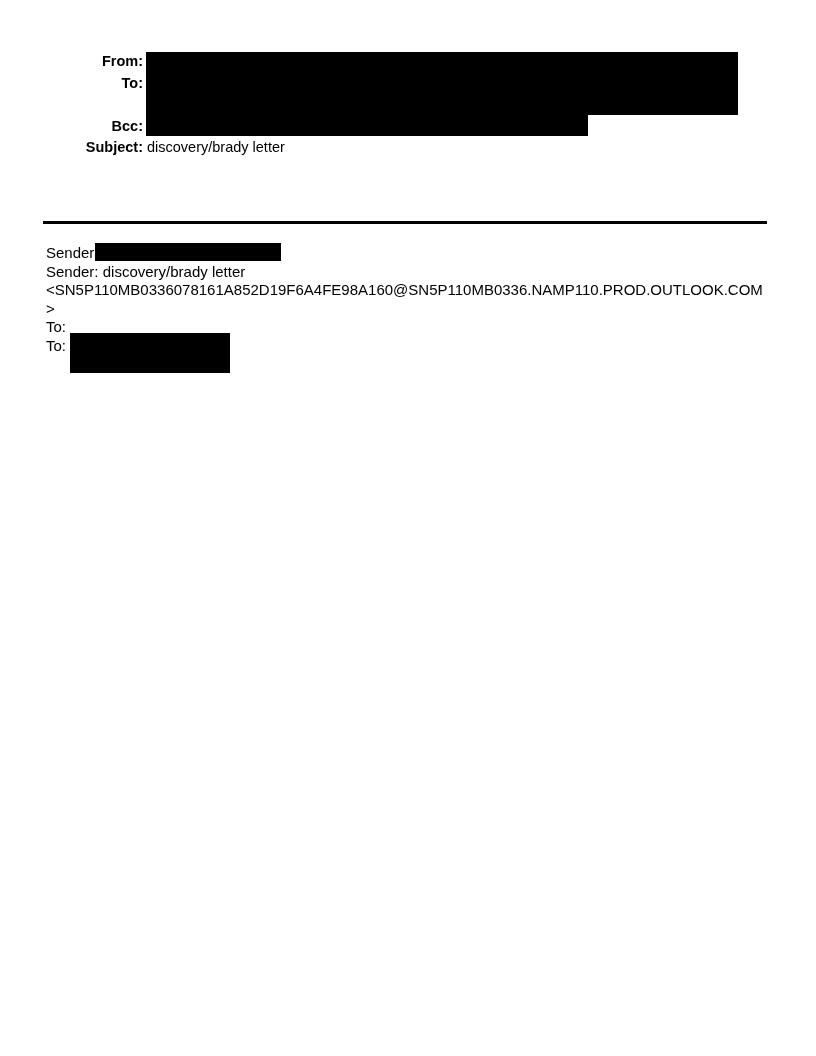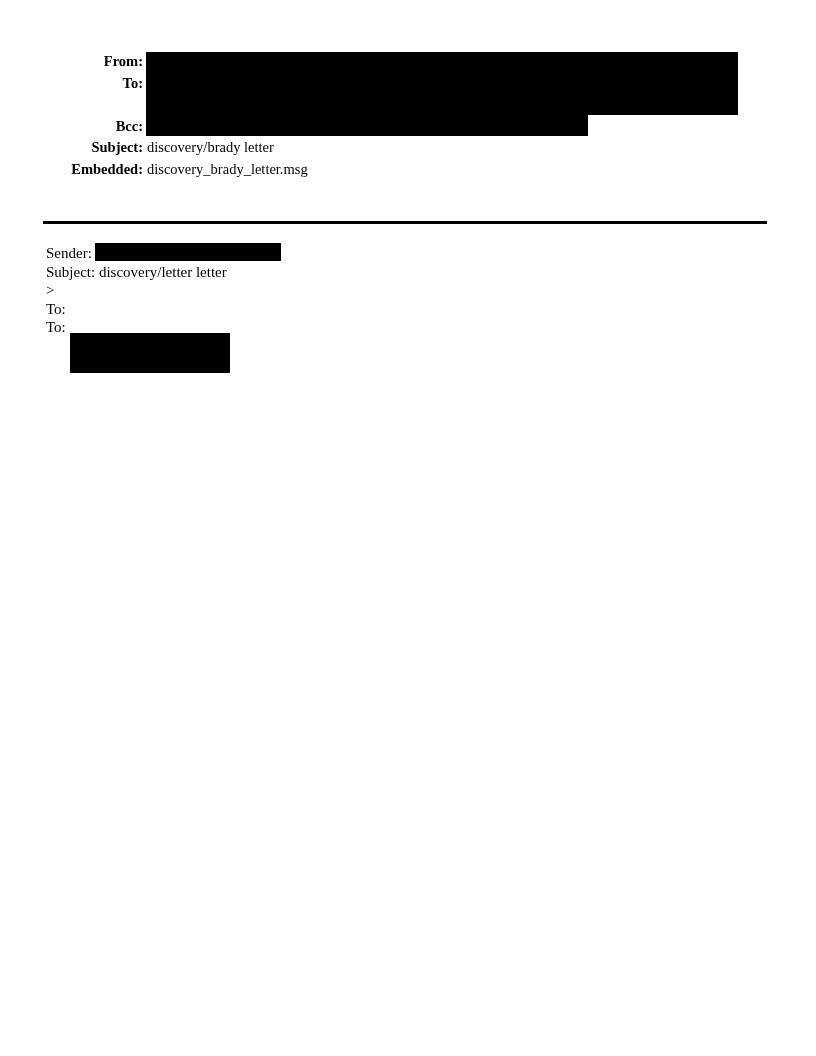--- a/index.html
+++ b/index.html
@@ -3,21 +3,21 @@
 <meta charset="utf-8">
 <style>
   * { margin: 0; padding: 0; box-sizing: border-box; }
   html, body { background: #ffffff; }
   .page {
     position: relative;
     width: 816px;
     height: 1056px;
     background: #ffffff;
     color: #000000;
-    font-family: Liberation Serif, serif;
+    font-family: Liberation Sans, sans-serif;
     overflow: hidden;
   }
 
   
   .email-header {
     position: absolute;
     top: 51px;
     left: 0;
     width: 780px;
     font-size: 14.5px;
@@ -70,34 +70,31 @@
       <span class="hvalue"></span>
     </div>
     <div class="hrow">
       <span class="hlabel">Bcc:</span>
       <span class="hvalue"></span>
     </div>
     <div class="hrow">
       <span class="hlabel">Subject:</span>
       <span class="hvalue">discovery/brady letter</span>
     </div>
-    <div class="hrow">
-      <span class="hlabel">Embedded:</span>
-      <span class="hvalue">discovery_brady_letter.msg</span>
-    </div>
   </div>
 
   <div class="redaction red-fromto" style="background: rgb(0, 0, 0);"></div>
   <div class="redaction red-bcc" style="background: rgb(0, 0, 0);"></div>
 
   <div class="divider"></div>
 
   <div class="email-body">
     <div class="bline">Sender:</div>
-    <div class="bline">Subject: discovery/letter letter</div>
+    <div class="bline">Sender: discovery/brady letter</div>
+    <div class="bline">&lt;SN5P110MB0336078161A852D19F6A4FE98A160@SN5P110MB0336.NAMP110.PROD.OUTLOOK.COM</div>
     <div class="bline">&gt;</div>
     <div class="bline">To:</div>
     <div class="bline">To:</div>
   </div>
 
   <div class="redaction red-sender" style="background: rgb(0, 0, 0);"></div>
   <div class="redaction red-to" style="background: rgb(0, 0, 0);"></div>
 
 </div>
 

